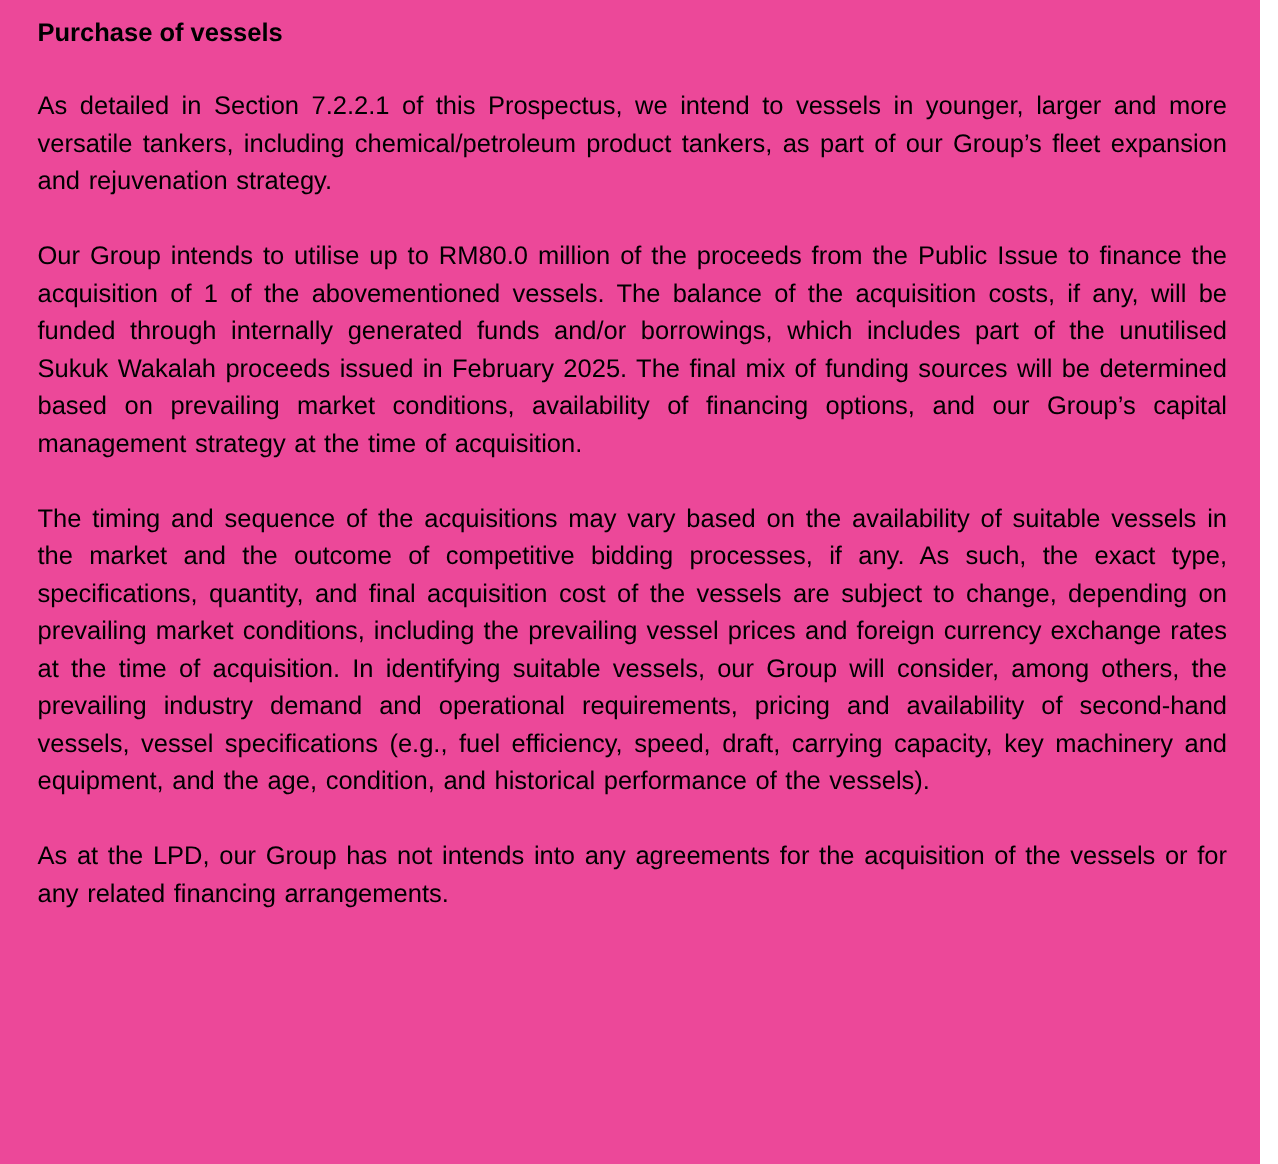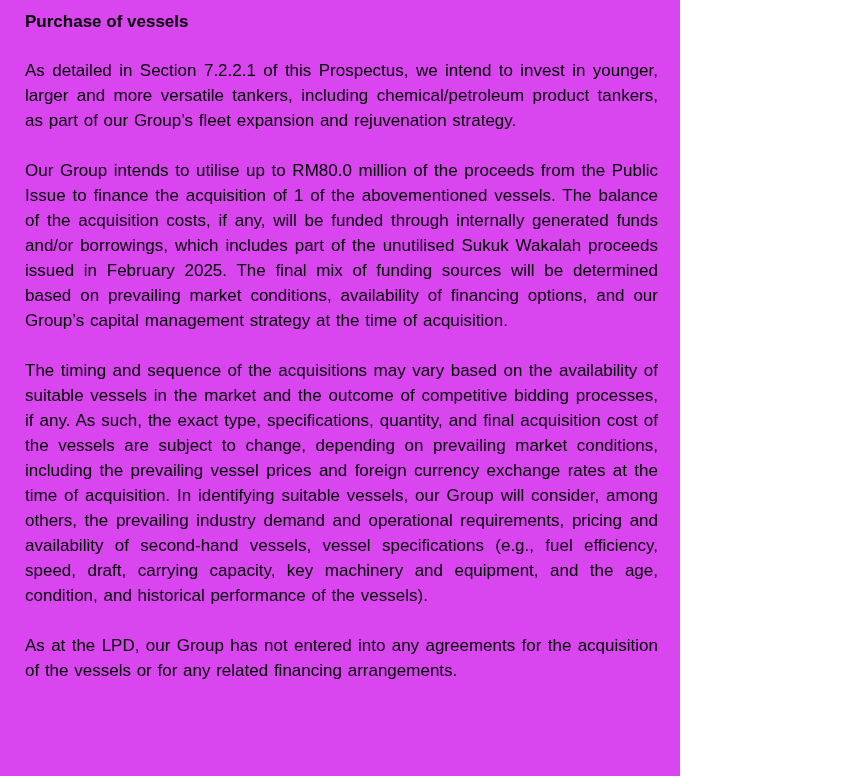--- a/index.html
+++ b/index.html
@@ -1,25 +1,25 @@
 <!DOCTYPE html>
 <html><head>
 <meta charset="utf-8">
 <style>
   html, body {
     margin: 0;
     padding: 0;
     background: #ffffff;
   }
   .page {
-    width: 680px;
+    width: 840px;
     height: 776px;
     box-sizing: border-box;
     padding: 9px 22px 0 25px;
-    background: #d946ef;
+    background: #ec4899;
     color: #000000;
     font-family: "Liberation Sans", "DejaVu Sans", sans-serif;
     font-size: 17px;
     line-height: 25px;
     overflow: hidden;
   }
   .doc-heading {
     font-size: 17px;
     font-weight: bold;
     margin: 0 0 24px 0;
@@ -36,21 +36,21 @@
   .doc-paragraph:last-child {
     margin-bottom: 0;
   }
 </style>
 </head>
 <body>
 
 <div class="page">
   <h2 class="doc-heading">Purchase of vessels</h2>
 
-  <p class="doc-paragraph">As detailed in Section 7.2.2.1 of this Prospectus, we intend to invest in younger, larger and more versatile tankers, including chemical/petroleum product tankers, as part of our Group’s fleet expansion and rejuvenation strategy.</p>
+  <p class="doc-paragraph">As detailed in Section 7.2.2.1 of this Prospectus, we intend to vessels in younger, larger and more versatile tankers, including chemical/petroleum product tankers, as part of our Group’s fleet expansion and rejuvenation strategy.</p>
 
 
   <p class="doc-paragraph">Our Group intends to utilise up to RM80.0 million of the proceeds from the Public Issue to finance the acquisition of 1 of the abovementioned vessels. The balance of the acquisition costs, if any, will be funded through internally generated funds and/or borrowings, which includes part of the unutilised Sukuk Wakalah proceeds issued in February 2025. The final mix of funding sources will be determined based on prevailing market conditions, availability of financing options, and our Group’s capital management strategy at the time of acquisition.</p>
 
   <p class="doc-paragraph">The timing and sequence of the acquisitions may vary based on the availability of suitable vessels in the market and the outcome of competitive bidding processes, if any. As such, the exact type, specifications, quantity, and final acquisition cost of the vessels are subject to change, depending on prevailing market conditions, including the prevailing vessel prices and foreign currency exchange rates at the time of acquisition. In identifying suitable vessels, our Group will consider, among others, the prevailing industry demand and operational requirements, pricing and availability of second-hand vessels, vessel specifications (e.g., fuel efficiency, speed, draft, carrying capacity, key machinery and equipment, and the age, condition, and historical performance of the vessels).</p>
 
-  <p class="doc-paragraph">As at the LPD, our Group has not entered into any agreements for the acquisition of the vessels or for any related financing arrangements.</p>
+  <p class="doc-paragraph">As at the LPD, our Group has not intends into any agreements for the acquisition of the vessels or for any related financing arrangements.</p>
 </div>
 
 </body></html>

